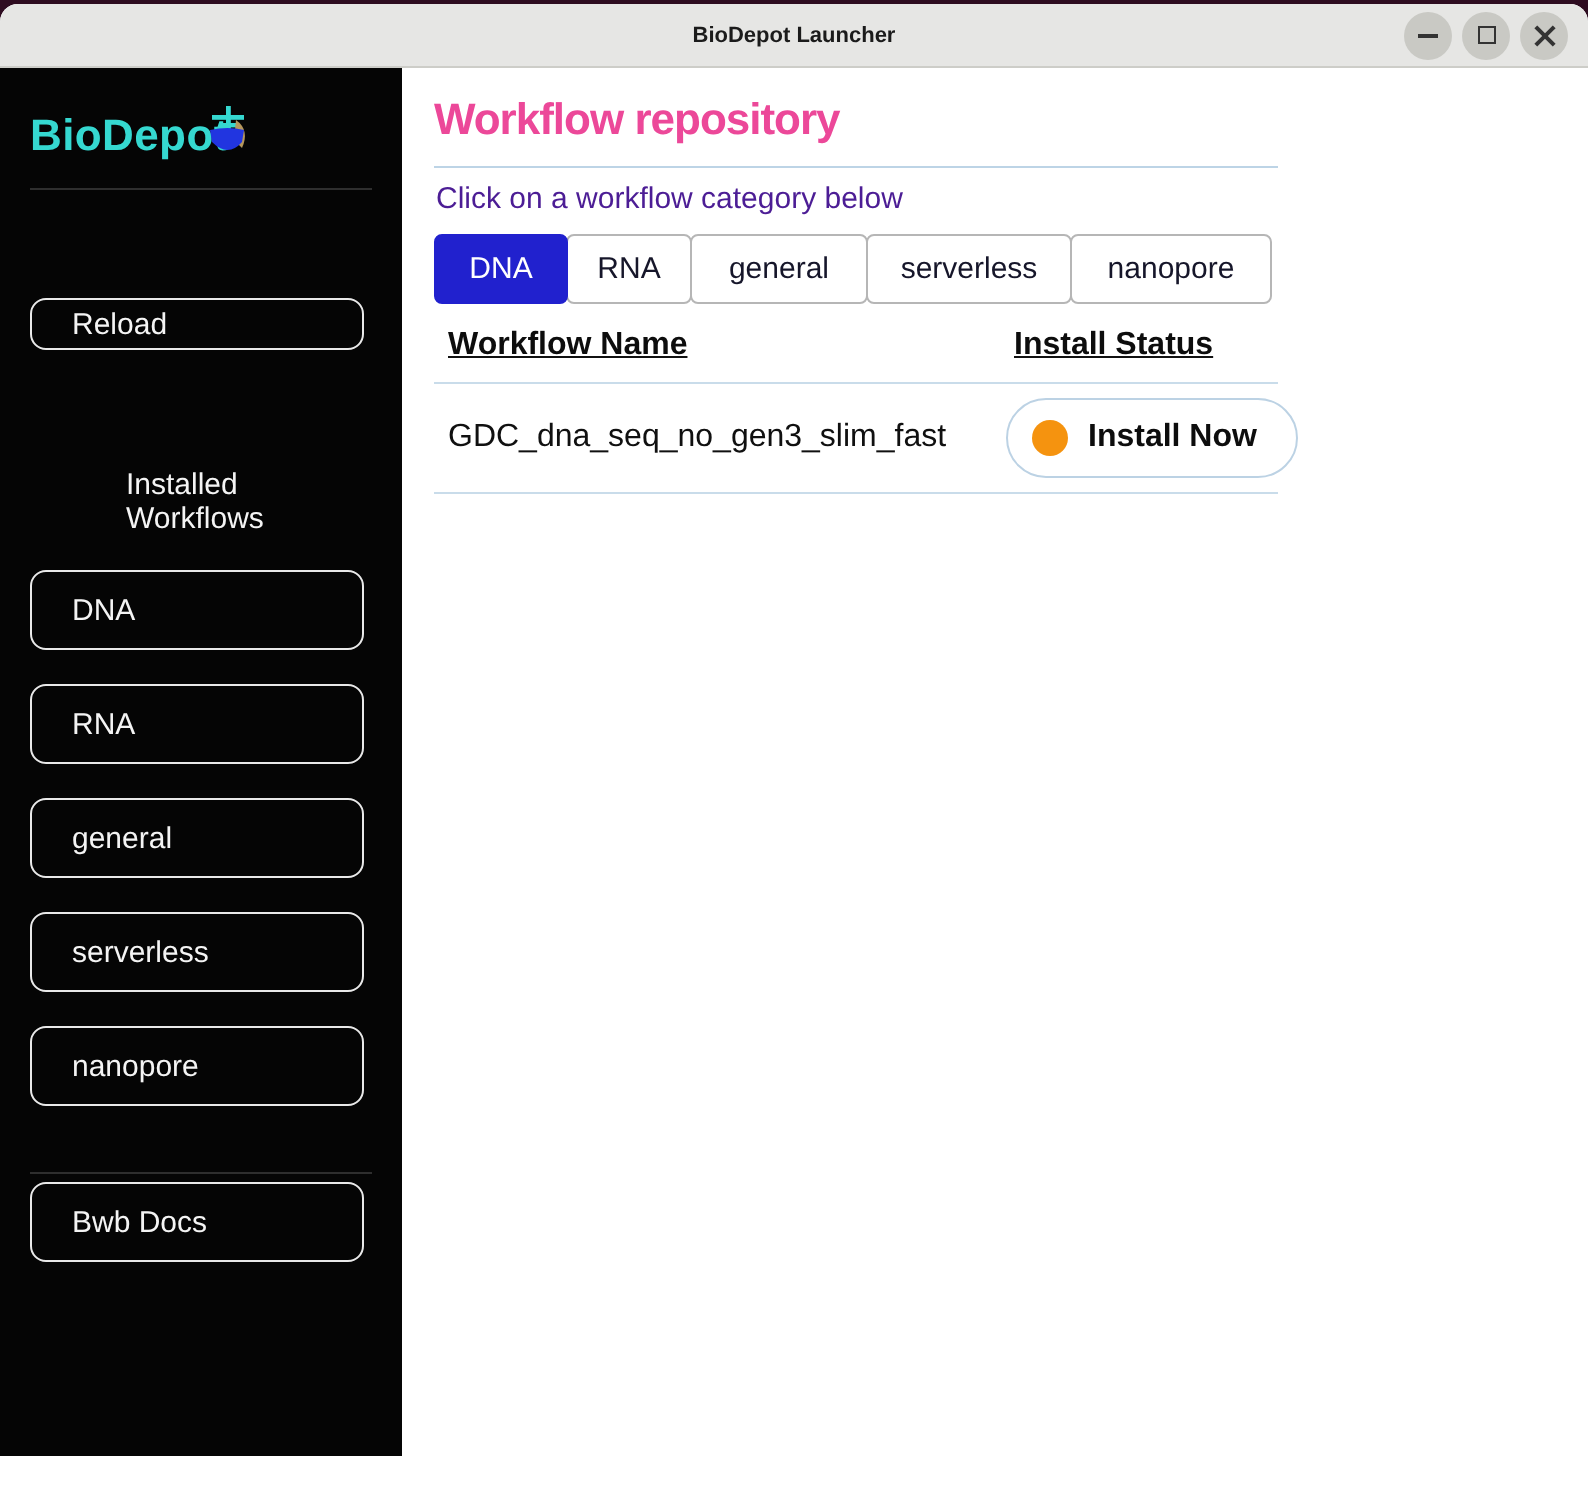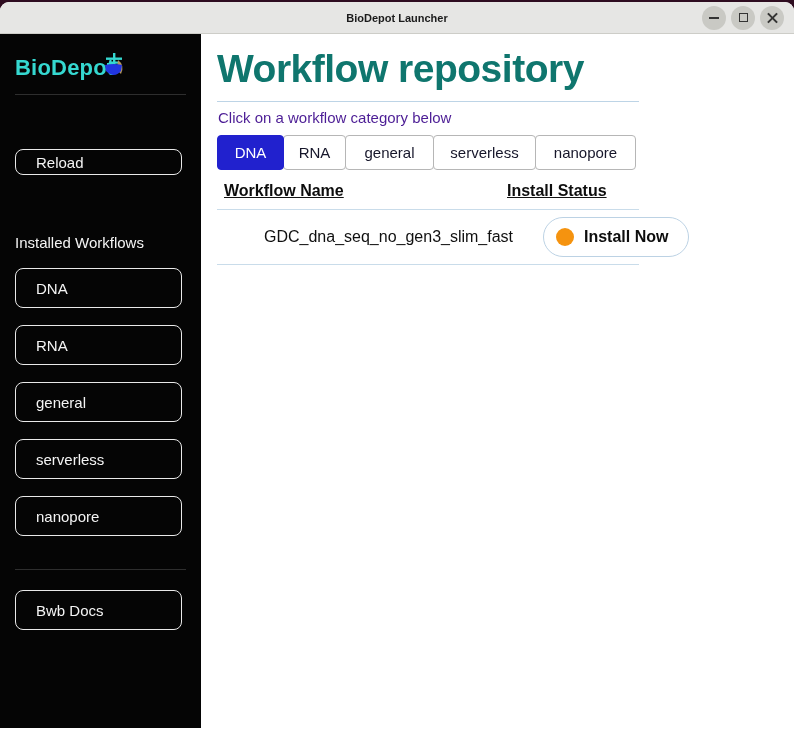--- a/index.html
+++ b/index.html
@@ -54,32 +54,32 @@
     color:#ffffff;display:flex;align-items:center;gap:9px;padding:0 8px 0 11px;
     font-size:15px;line-height:19px;cursor:pointer;text-align:left;
   }
   .side-btn{
     display:block;width:167px;height:40px;box-sizing:border-box;
     background:transparent;border:1px solid #e9e9e9;border-radius:8px;
     color:#f4f4f4;font-size:15px;text-align:left;padding:0 10px 0 20px;
     font-family:inherit;cursor:pointer;
   }
   .reload-btn{margin-top:54px;height:26px;}
-  .installed-label{margin-top:59px;font-size:15px;color:#f4f4f4;}
+  .installed-label{margin-top:59px;font-size:15px;color:#f4f4f4;margin-left:48px;}
   .cat-btn{margin-top:17px;}
   .cat-btn:first-of-type{margin-top:5px;}
   .divider2{border:none;border-top:1px solid #2e2e2e;margin:33px 0 0 0;}
-  .docs-btn{margin-top:20px;}
+  .docs-btn{margin-top:4px;}
   
   .main{
     flex:1;background:#ffffff;padding:13px 0 0 16px;box-sizing:border-box;color:#111;
   }
   .content-col{width:422px;}
   .page-title{
-    font-size:39px;font-weight:700;color:#0f766e;margin:0;letter-spacing:-0.5px;
+    font-size:22px;font-weight:700;color:#ec4899;margin:0;letter-spacing:-0.5px;
     padding-bottom:10px;border-bottom:1px solid var(--divider_blue,#bdd4e6);
   }
   .subtitle{font-size:15px;color:#4c1d95;margin:7px 0 9px 1px;}
   .tabs{display:flex;}
   .tab{
     height:35px;box-sizing:border-box;background:#ffffff;border:1px solid #b6b6b6;
     border-radius:4px;color:#16162a;font-size:15px;display:flex;align-items:center;
     justify-content:center;cursor:pointer;margin-left:-1px;font-family:inherit;
   }
   .tab:nth-child(1){width:67px;margin-left:0;}
@@ -87,21 +87,21 @@
   .tab:nth-child(3){width:89px;}
   .tab:nth-child(4){width:103px;}
   .tab:nth-child(5){width:101px;}
   .tab.active{
     background:var(--tab_blue,#2121ce);border-color:var(--tab_blue,#2121ce);
     color:#ffffff;z-index:1;
   }
   .table-head{display:grid;grid-template-columns:283px 1fr;margin-top:12px;padding-left:7px;text-decoration:underline;}
   .col-header{font-size:16px;font-weight:700;color:#0d0d0d;}
   .row-divider{border:none;border-top:1px solid #c9dcea;margin:9px 0 0 0;}
-  .wf-row{display:grid;grid-template-columns:283px 1fr;align-items:center;padding:7px 0 7px 7px;margin-left:40px;}
+  .wf-row{display:grid;grid-template-columns:283px 1fr;align-items:center;padding:7px 0 7px 7px;}
   .wf-name{font-size:16px;color:#101010;}
   .status-pill{
     display:inline-flex;align-items:center;gap:10px;justify-self:start;margin-left:-4px;
     border:1px solid #bcd2e4;border-radius:22px;background:#fff;
     padding:10px 20px 10px 12px;cursor:pointer;font-family:inherit;
   }
   .status-dot{
     width:18px;height:18px;border-radius:50%;background:var(--status_orange,#f5930f);flex:0 0 18px;
   }
   .status-text{font-size:16px;font-weight:700;color:#0d0d0d;white-space:nowrap;}

